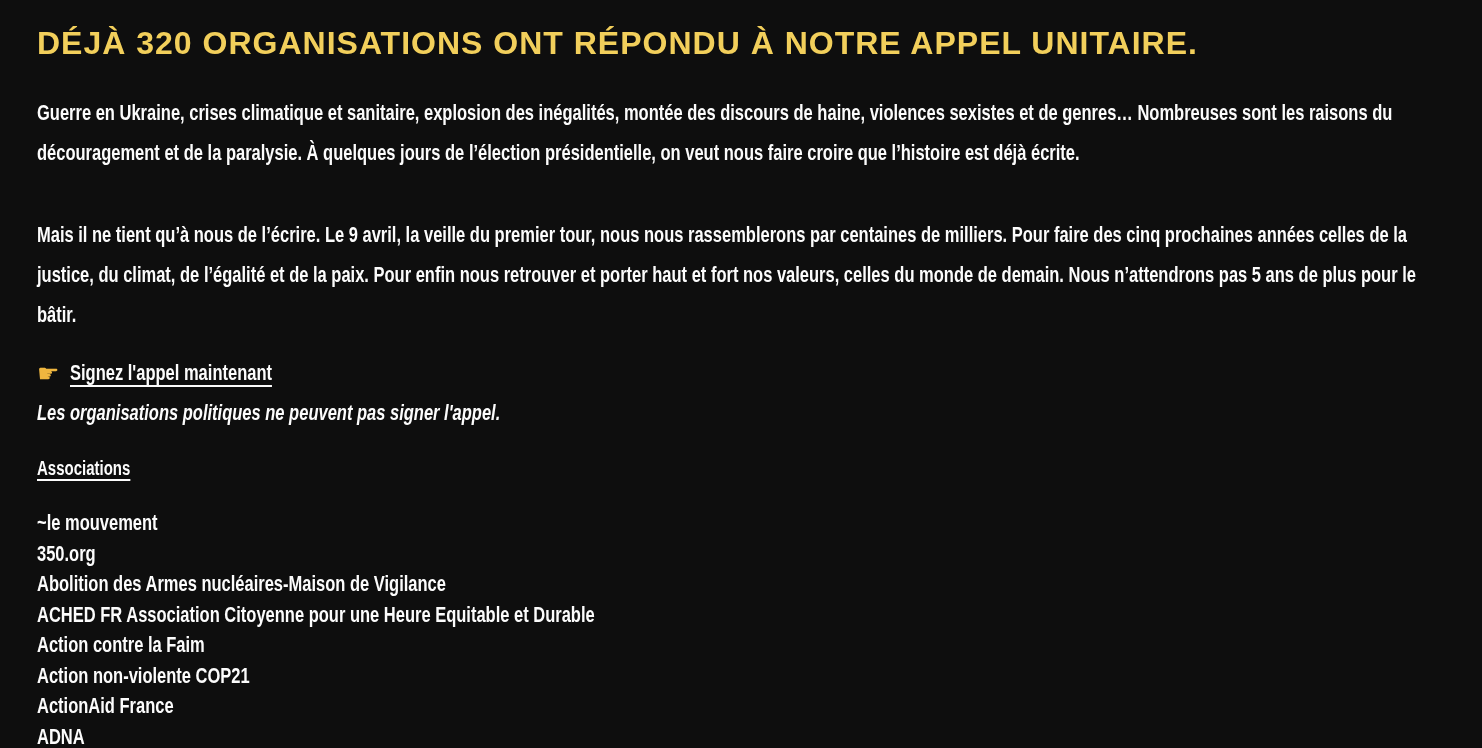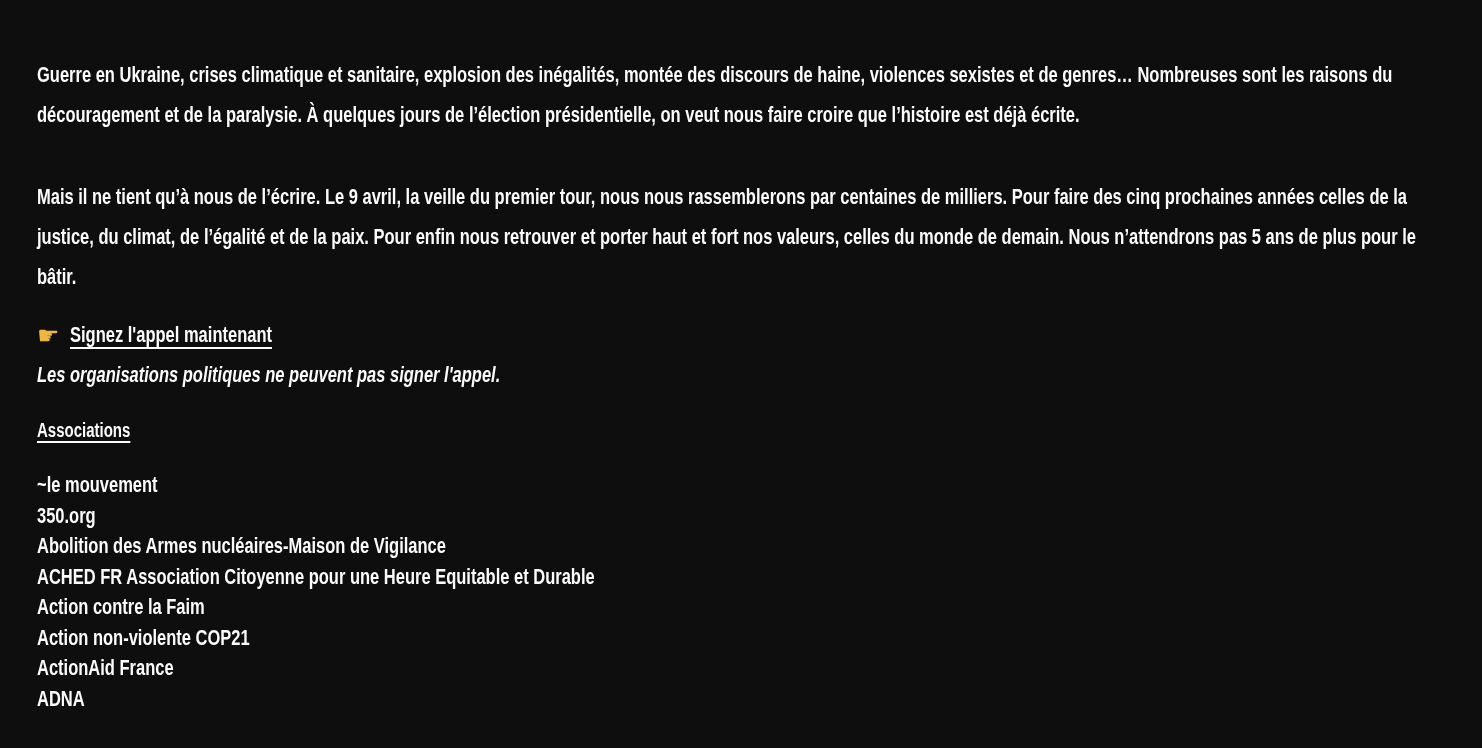--- a/index.html
+++ b/index.html
@@ -90,20 +90,21 @@
     line-height: 30.5px;
     font-weight: 700;
     color: #fcfcfc;
   }
 </style>
 </head>
 <body>
 
 <div class="page">
 
+  <h1 class="headline">DÉJÀ 320 ORGANISATIONS ONT RÉPONDU À NOTRE APPEL UNITAIRE.</h1>
 
   <p class="body-text intro-p condense p1">Guerre en Ukraine, crises climatique et sanitaire, explosion des inégalités, montée des discours de haine, violences sexistes et de genres… Nombreuses sont les raisons du découragement et de la paralysie. À quelques jours de l’élection présidentielle, on veut nous faire croire que l’histoire est déjà écrite.</p>
 
   <p class="body-text intro-p condense p2">Mais il ne tient qu’à nous de l’écrire. Le 9 avril, la veille du premier tour, nous nous rassemblerons par centaines de milliers. Pour faire des cinq prochaines années celles de la justice, du climat, de l’égalité et de la paix. Pour enfin nous retrouver et porter haut et fort nos valeurs, celles du monde de demain. Nous n’attendrons pas 5 ans de plus pour le bâtir.</p>
 
   <div class="cta-row">
     <span class="hand">☛</span>
     <a href="#" class="cta-link">Signez l'appel maintenant</a>
   </div>
 

